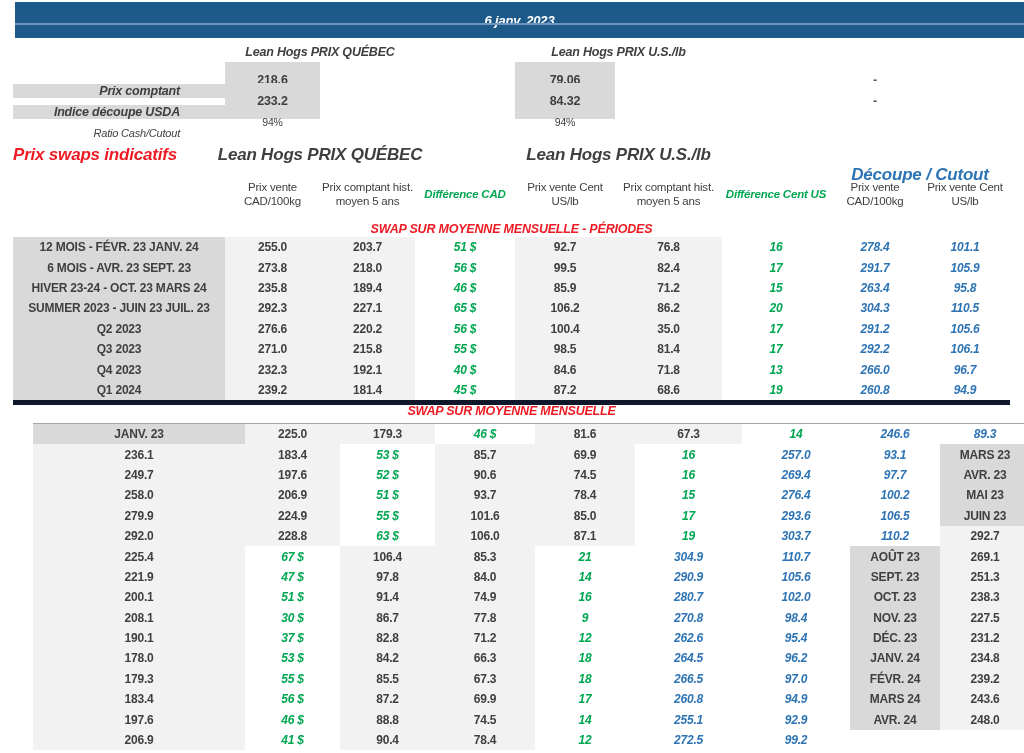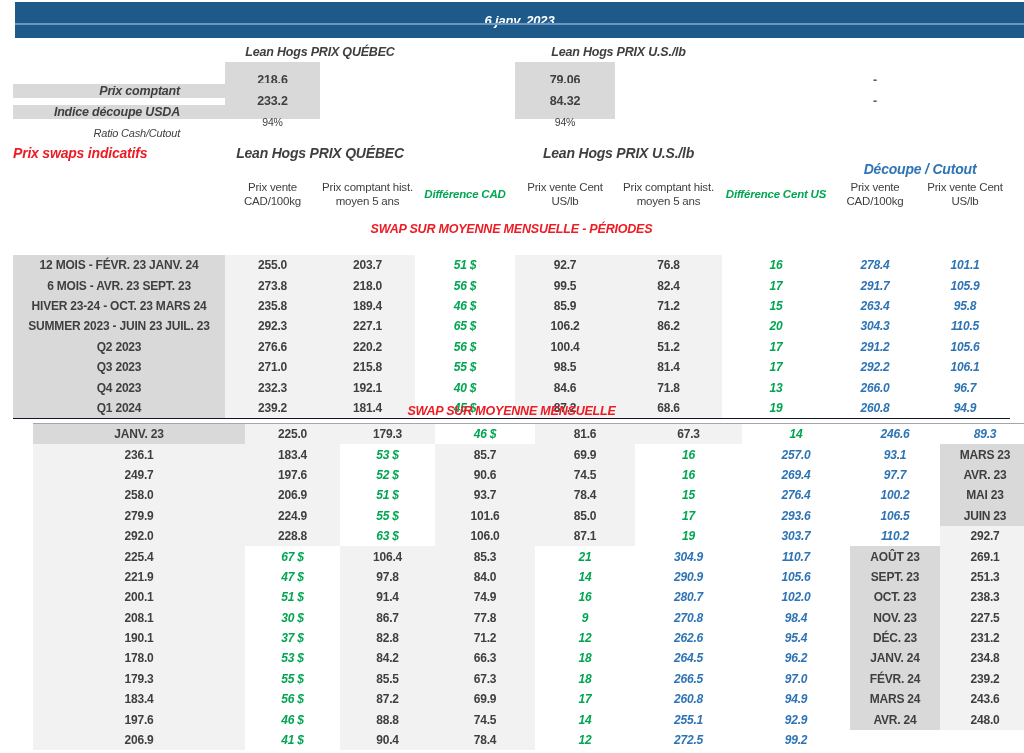--- a/index.html
+++ b/index.html
@@ -23,41 +23,41 @@
   .span56{grid-column:5 / span 2;}
   .span89{grid-column:8 / span 2;}
   .spot-row{height:21px;font-size:12.5px;}
   .spot-row .rlabel{justify-content:flex-end;padding-right:45px;font-weight:bold;font-style:italic;background:#d9d9d9;margin-top:22px;}
   .spot-row .gval{background:#d9d9d9;font-weight:bold;}
   .spot-row.ratio .rlabel{background:transparent;font-weight:400;font-style:italic;font-size:11px;}
   .spot-row.ratio .gval{background:transparent;font-weight:400;font-size:10.5px;}
   .dashc{font-weight:bold;color:#595959;}
 
   
-  .swaps-head{top:145px;height:17px;font-weight:bold;font-style:italic;font-size:14px;}
+  .swaps-head{top:145px;height:17px;font-weight:bold;font-style:italic;font-size:17px;}
   .red-t{color:#ed1c24;justify-content:flex-start;}
   .blue-t{color:#2e74b5;}
 
   
   .col-heads{top:166px;height:56px;font-size:11.5px;line-height:1.22;}
   .col-heads .cell{text-align:center;white-space:normal;}
   .green-h{color:#00a651;font-style:italic;font-weight:bold;}
 
   
   .sec-title{position:absolute;left:13px;width:997px;text-align:center;
              color:#ed1c24;font-weight:bold;font-style:italic;font-size:12.5px;}
 
   
   .rows .cell{height:20.4px;font-size:12px;font-weight:bold;}
   .rows{grid-auto-rows:20.4px;}
   .lab{background:#d9d9d9;font-size:11px;}
   .band{background:#f2f2f2;}
   .diff{color:#00a651;font-style:italic;}
   .bluev{color:#2e74b5;font-style:italic;}
-  .periods-rows{top:237px;border-bottom:1px solid #0f172a;margin-top:18px;}
+  .periods-rows{top:237px;border-bottom:5px solid #0f172a;}
   .monthly-rows{top:423px;border-top:1px solid #a6a6a6;margin-left:20px;}
 </style>
 </head>
 <body>
 
 <div class="page">
 
   <div class="date-bar" style="background:#1d5a8a;">
     <span>6 janv. 2023</span>
   </div>
@@ -172,21 +172,21 @@
       <div class="cell band">86.2</div>
       <div class="cell diff">20</div>
       <div class="cell bluev">304.3</div>
       <div class="cell bluev">110.5</div>
 
       <div class="cell lab">Q2 2023</div>
       <div class="cell band">276.6</div>
       <div class="cell band">220.2</div>
       <div class="cell diff">56 $</div>
       <div class="cell band">100.4</div>
-      <div class="cell band">51.2</div>
+      <div class="cell band">35.0</div>
       <div class="cell diff">17</div>
       <div class="cell bluev">291.2</div>
       <div class="cell bluev">105.6</div>
 
       <div class="cell lab">Q3 2023</div>
       <div class="cell band">271.0</div>
       <div class="cell band">215.8</div>
       <div class="cell diff">55 $</div>
       <div class="cell band">98.5</div>
       <div class="cell band">81.4</div>

